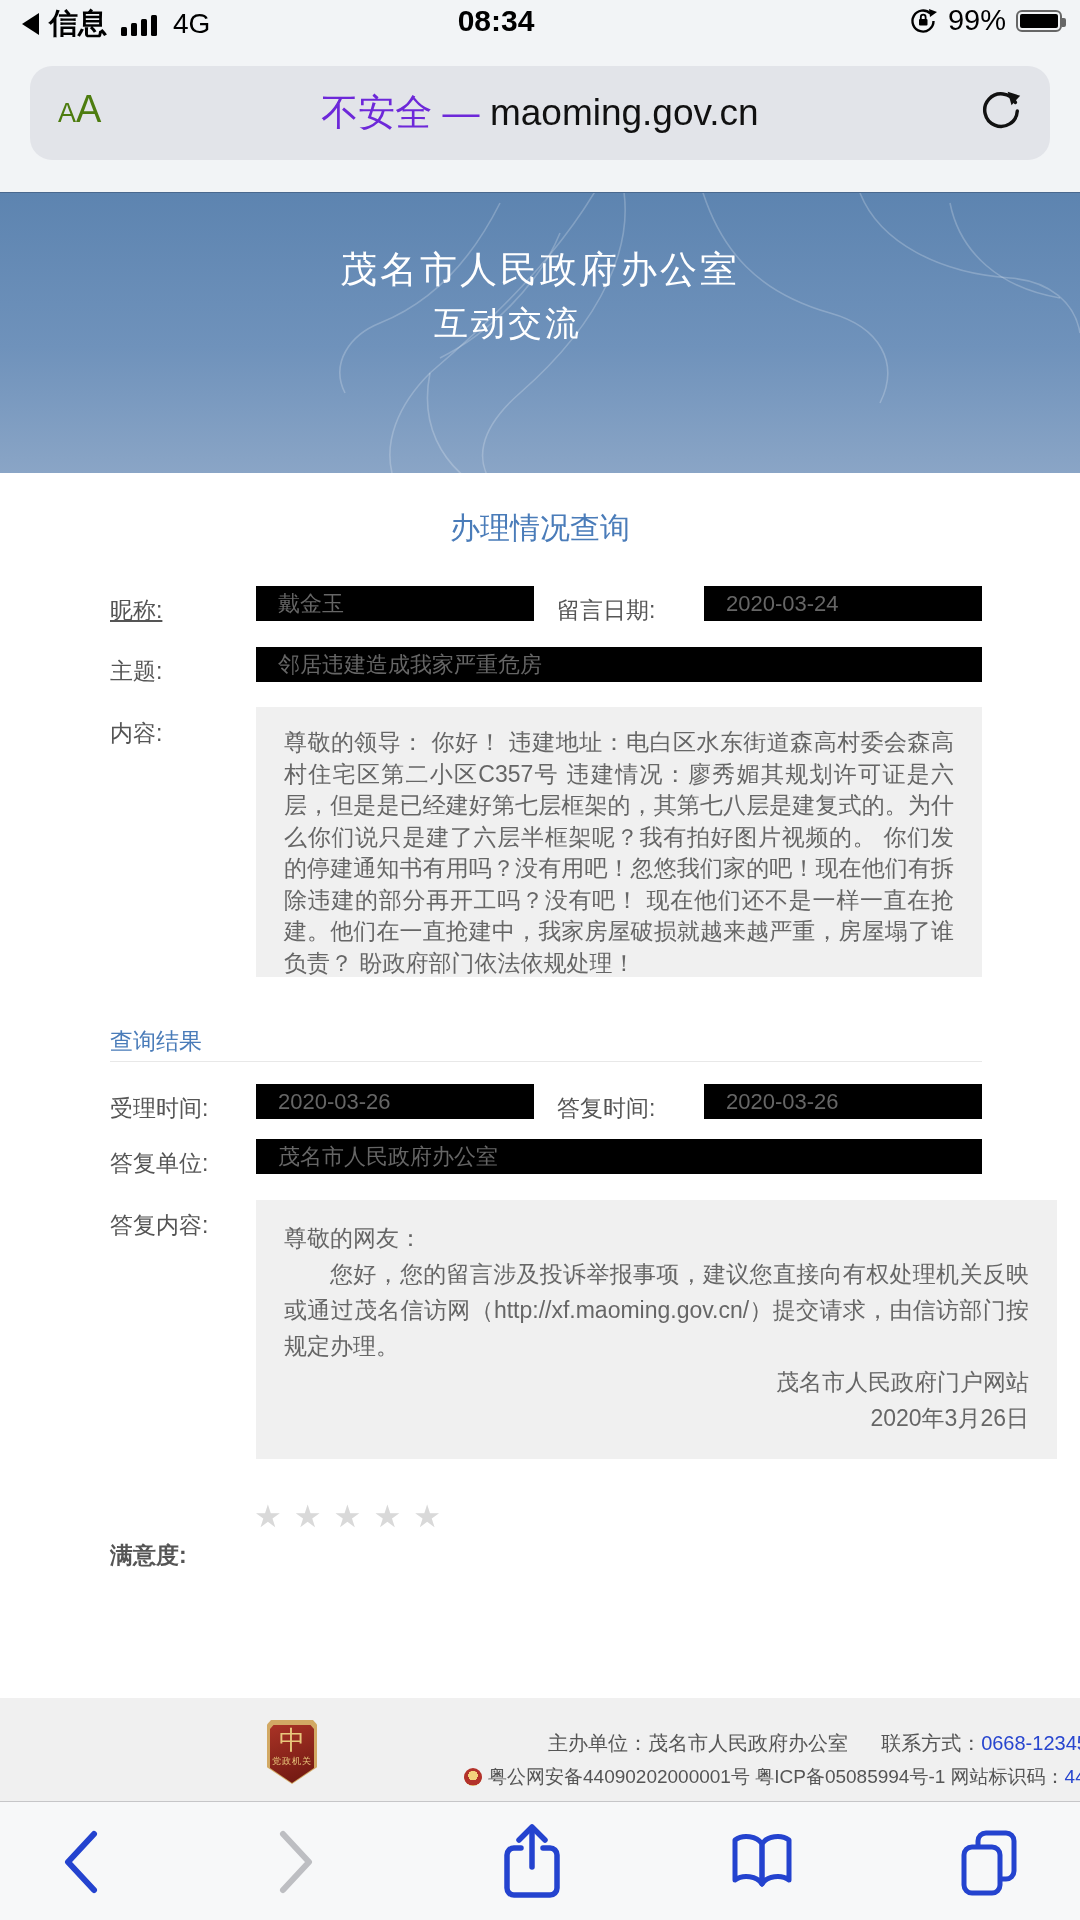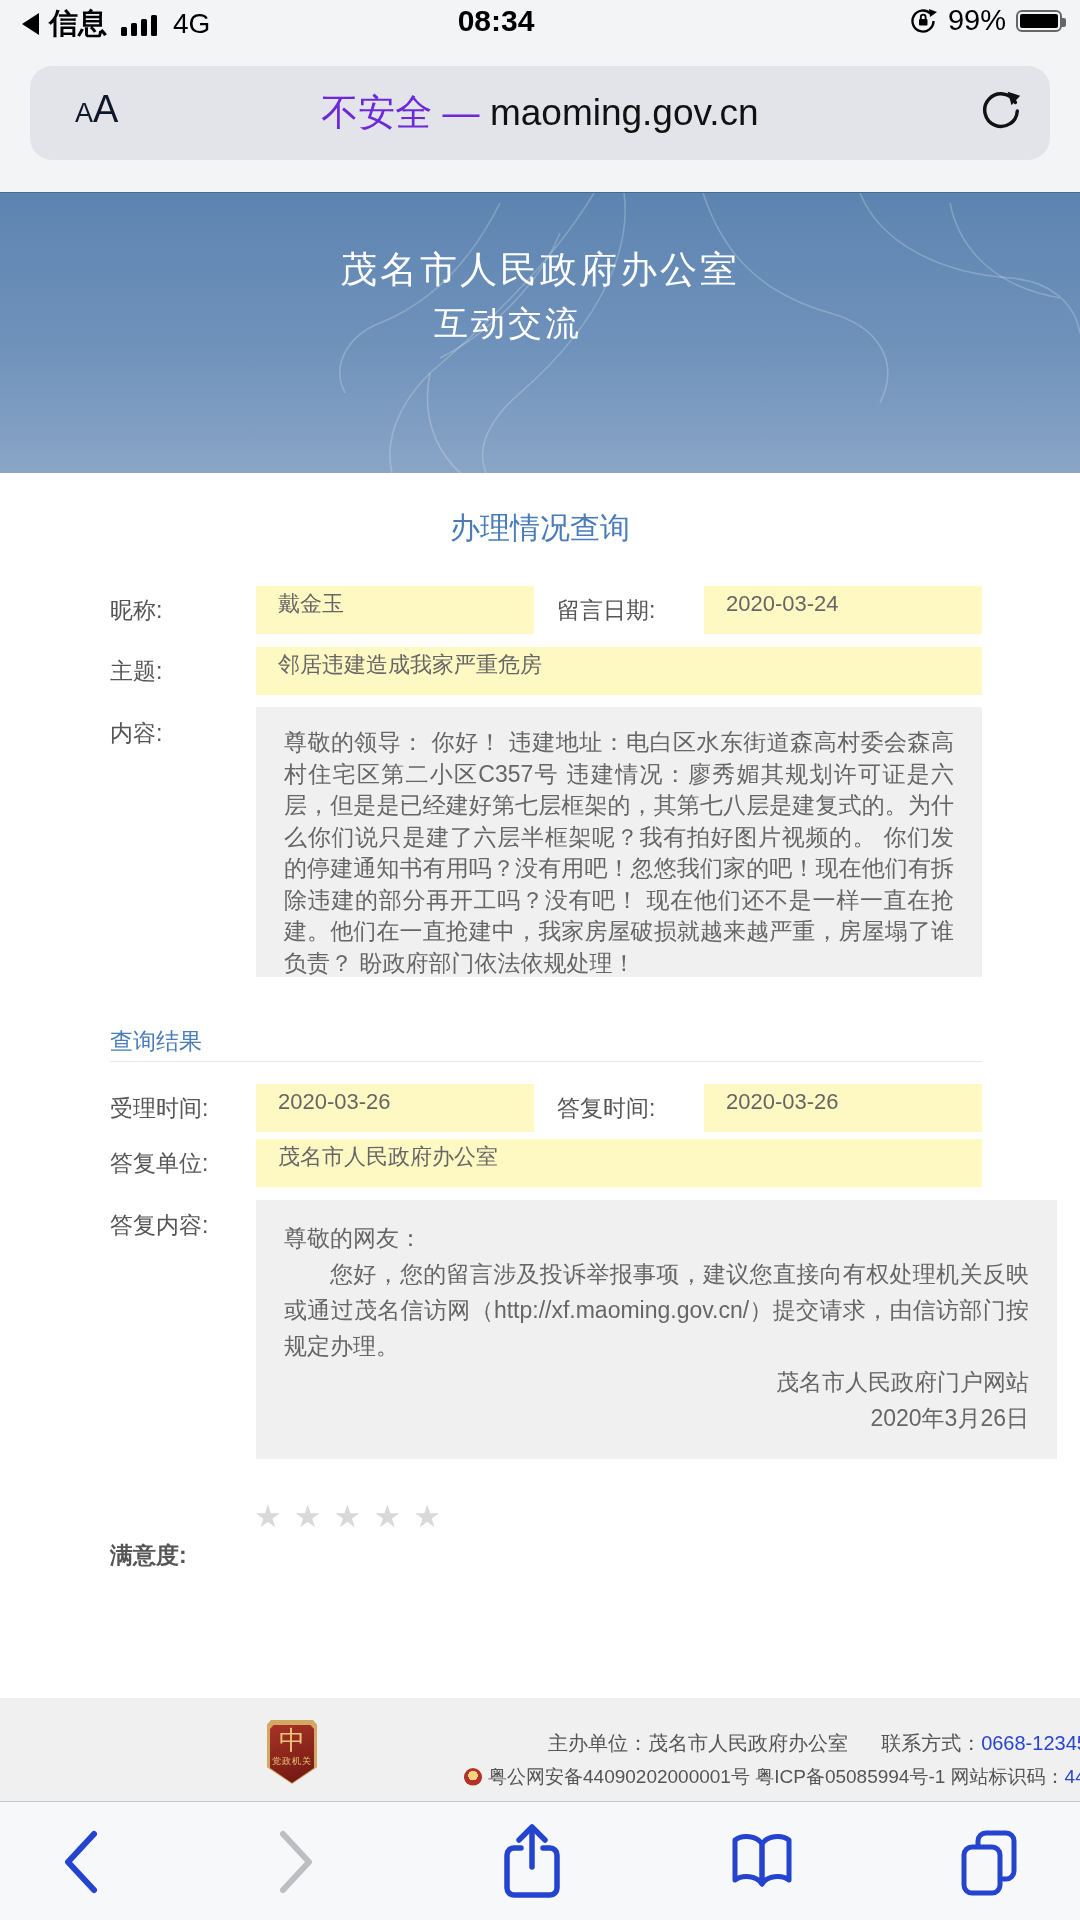--- a/index.html
+++ b/index.html
@@ -16,39 +16,39 @@
   .sb-bars i { display:block; width:6px; background:#000; border-radius:1.5px; }
   .sb-net { font-size:28px; margin-left:6px; }
   .sb-time { position:absolute; left:0; top:4px; width:992px; text-align:center; font-size:30px; font-weight:600; }
   .sb-right { position:absolute; right:18px; top:4px; display:flex; align-items:center; gap:10px; }
   .sb-batt-pct { font-size:29px; }
   .batt { position:relative; width:46px; height:22px; border:2px solid #666; border-radius:6px; padding:2px; }
   .batt i { display:block; height:100%; width:38px; background:#000; border-radius:2px; }
   .batt:after { content:""; position:absolute; right:-6px; top:6px; width:4px; height:9px; background:#666; border-radius:0 2px 2px 0; }
 
   .urlfield { position:absolute; left:30px; top:66px; width:1020px; height:94px; background:#e2e4e9; border-radius:22px; }
-  .url-aa { position:absolute; left:45px; top:22px; font-size:38px; color:#0f172a; }
+  .url-aa { position:absolute; left:28px; top:22px; font-size:38px; color:#4d7c0f; }
   .url-aa .small { font-size:27px; }
   .url-title { position:absolute; left:0; top:22px; width:1020px; text-align:center; font-size:37px; }
   .url-insecure { color:#6d28d9; }
   .url-domain { color:#111; }
   .url-reload { position:absolute; right:26px; top:22px; width:46px; height:46px; }
 
   
   .banner { position:absolute; left:0; top:192px; width:1080px; height:281px;
             background:linear-gradient(180deg,#5d84b0 0%, #6f92bb 55%, #8aa5c6 100%);
             border-top:1px solid #49688e; overflow:hidden; }
   .banner-art { position:absolute; left:0; top:0; }
   .banner-t1 { position:absolute; left:0; top:52px; width:1080px; text-align:center; color:#fff; font-size:37px; letter-spacing:3px; }
   .banner-t2 { position:absolute; left:0; top:108px; width:1016px; text-align:center; color:#fff; font-size:34px; letter-spacing:3px; }
 
   
   .page-title { position:absolute; left:0; top:508px; width:1080px; text-align:center; color:#4a7cb9; font-size:30px; }
   .flabel { position:absolute; color:#555; font-size:23px; white-space:nowrap; }
-  .fbox { position:absolute; background:#fef9c3; height:48px; line-height:36px; font-size:22px; color:#666; padding-left:22px; overflow:hidden; white-space:nowrap; }
+  .fbox { position:absolute; background:#000000; height:35px; line-height:36px; font-size:22px; color:#666; padding-left:22px; overflow:hidden; white-space:nowrap; }
   .tbox { position:absolute; background:#f0f0f0; color:#666; font-size:23px; padding:20px 28px; line-height:31.5px; text-align:justify; }
   .sec-head { position:absolute; color:#4a7cb9; font-size:23px; }
   .divider { position:absolute; height:1px; background:#e8e8e8; }
   .reply-box { line-height:36px; }
   .reply-box p.indent { text-indent:2em; }
   .reply-box p.right { text-align:right; }
   .stars { position:absolute; font-size:31px; color:#d9d9d9; letter-spacing:12px; }
   .stars span { cursor:pointer; }
 
   
@@ -124,21 +124,21 @@
       <path d="M950 10 C960 60 1000 95 1060 105"></path>
       <path d="M560 40 C540 90 490 140 440 165"></path>
     </g>
   </svg>
   <div class="banner-t1">茂名市人民政府办公室</div>
   <div class="banner-t2">互动交流</div>
 </div>
 
 <div class="page-title">办理情况查询</div>
 
-<span class="flabel" style="left:110px; top:595px;">昵称:</span>
+<span class="flabel" style="left:110px; top:595px;text-decoration:underline;">昵称:</span>
 <div class="fbox" style="left:256px; top:586px; width:278px;">戴金玉</div>
 <span class="flabel" style="left:557px; top:595px;">留言日期:</span>
 <div class="fbox" style="left:704px; top:586px; width:278px;">2020-03-24</div>
 
 <span class="flabel" style="left:110px; top:656px;">主题:</span>
 <div class="fbox" style="left:256px; top:647px; width:726px;">邻居违建造成我家严重危房</div>
 
 <span class="flabel" style="left:110px; top:718px;">内容:</span>
 <div class="tbox" style="left:256px; top:707px; width:726px; height:270px;">尊敬的领导： 你好！ 违建地址：电白区水东街道森高村委会森高村住宅区第二小区C357号 违建情况：廖秀媚其规划许可证是六层，但是是已经建好第七层框架的，其第七八层是建复式的。为什么你们说只是建了六层半框架呢？我有拍好图片视频的。 你们发的停建通知书有用吗？没有用吧！忽悠我们家的吧！现在他们有拆除违建的部分再开工吗？没有吧！ 现在他们还不是一样一直在抢建。他们在一直抢建中，我家房屋破损就越来越严重，房屋塌了谁负责？ 盼政府部门依法依规处理！</div>
 

